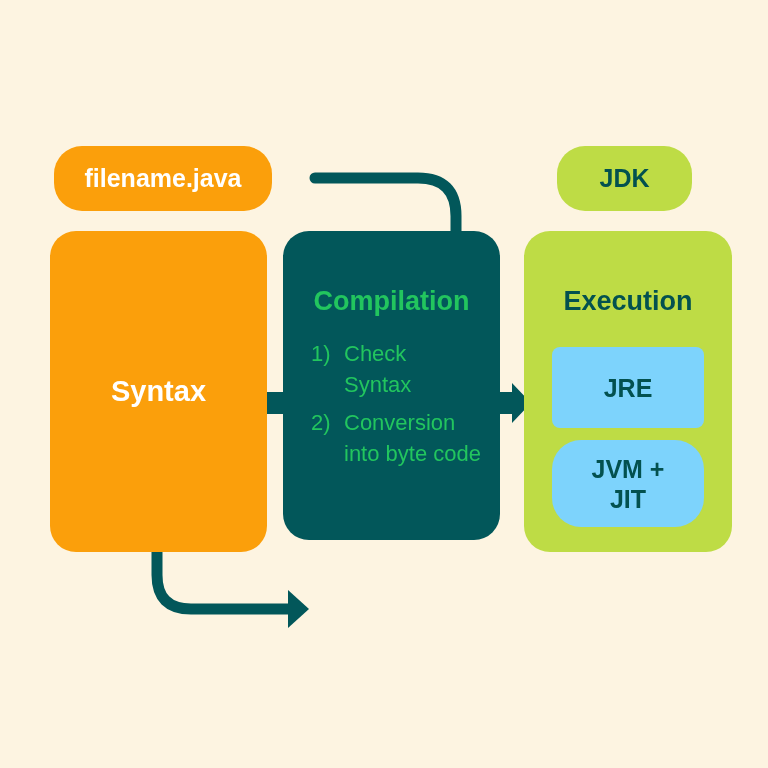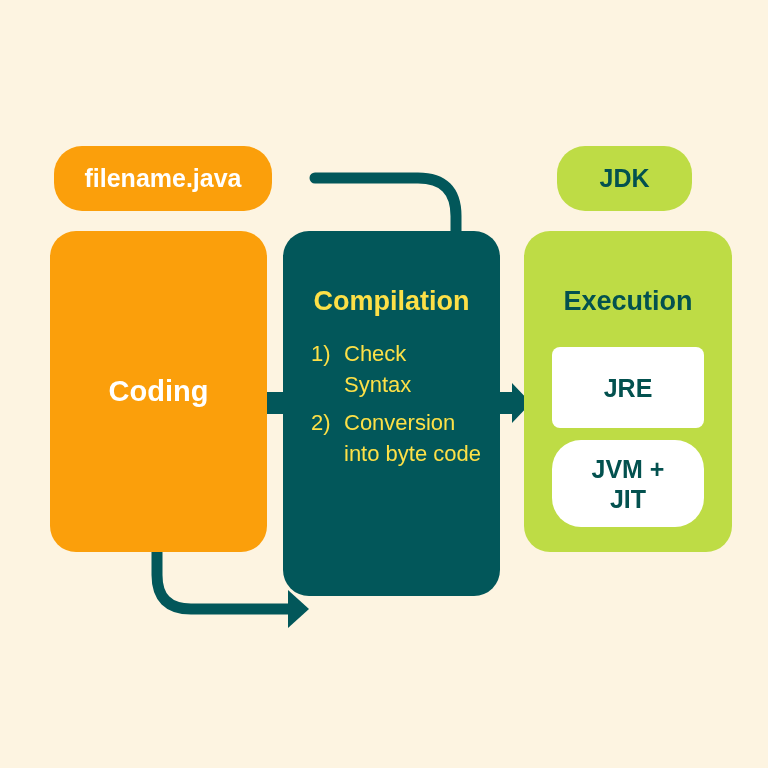--- a/index.html
+++ b/index.html
@@ -17,39 +17,39 @@
     }
     #filename-pill { left: 54px; top: 146px; width: 218px; height: 65px; background: #FB9F0B; color: #FFFFFF; }
     #jdk-pill { left: 557px; top: 146px; width: 135px; height: 65px; background: #BEDC45; color: #03514F; }
     .box { border-radius: 26px; }
     #coding-box {
       left: 50px; top: 231px; width: 217px; height: 321px; background: #FB9F0B;
       display: flex; align-items: center; justify-content: center;
       color: #FFFFFF; font-weight: bold; font-size: 29px;
     }
     #compilation-box {
-      left: 283px; top: 231px; width: 217px; height: 365px; background: #02575A; color: #fde047;
+      left: 283px; top: 231px; width: 217px; height: 309px; background: #02575A; color: #22c55e;
     }
     #compilation-title {
       position: absolute; left: 0; right: 0; top: 55px; text-align: center;
       font-size: 27px; font-weight: bold;
     }
     .step {
       position: absolute; left: 28px; font-size: 22px; line-height: 31px; display: flex;
     }
     .step .num { width: 33px; flex: none; }
     #step-1 { top: 107px; }
     #step-2 { top: 176px; }
     #execution-box { left: 516px; top: 231px; width: 208px; height: 321px; background: #BEDC45; margin-left: 8px; }
     #execution-title {
       position: absolute; left: 0; right: 0; top: 55px; text-align: center;
       font-size: 27px; font-weight: bold; color: #03514F;
     }
     .inner {
-      position: absolute; left: 28px; width: 152px; border-radius: 8px; background: #ffffff;
+      position: absolute; left: 28px; width: 152px; border-radius: 8px; background: #7dd3fc;
       display: flex; align-items: center; justify-content: center; text-align: center;
       color: #03514F; font-weight: bold; font-size: 25px; line-height: 30px;
     }
     #jre-box { top: 116px; height: 81px; }
     #jvm-box { top: 209px; height: 87px; border-radius: 29px; }
     #jvm-box span { display: block; }
     svg#connectors { position: absolute; left: 0; top: 0; }
   </style>
 </head>
 <body>
@@ -60,21 +60,21 @@
   <path d="M498 392 H512 V383 L531 403 L512 423 V414 H498 Z" fill="#02575A"></path>
   <path d="M157 550 V575 Q157 609 191 609 H292" fill="none" stroke="#02575A" stroke-width="11"></path>
   <path d="M288 590 L309 609 L288 628 Z" fill="#02575A"></path>
 </svg>
 
 <div id="filename-pill" class="abs pill">filename.java</div>
 
 <div id="jdk-pill" class="abs pill">JDK</div>
 
 <div id="coding-box" class="abs box">
-  <span>Coding</span>
+  <span>Syntax</span>
 </div>
 
 <div id="compilation-box" class="abs box">
   <div id="compilation-title">Compilation</div>
   <div id="step-1" class="step">
     <span class="num">1)</span>
     <span style="width:120px">Check Syntax</span>
   </div>
   <div id="step-2" class="step">
     <span class="num">2)</span>

